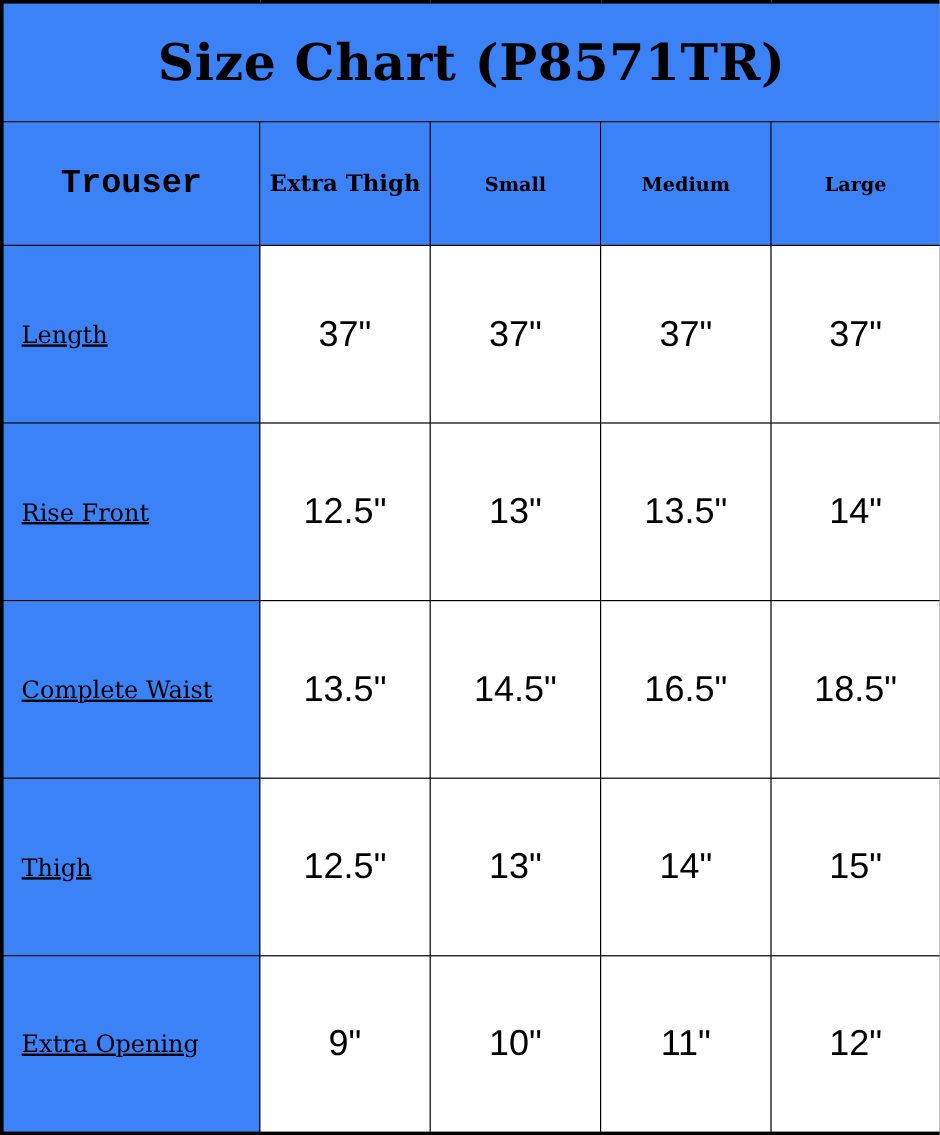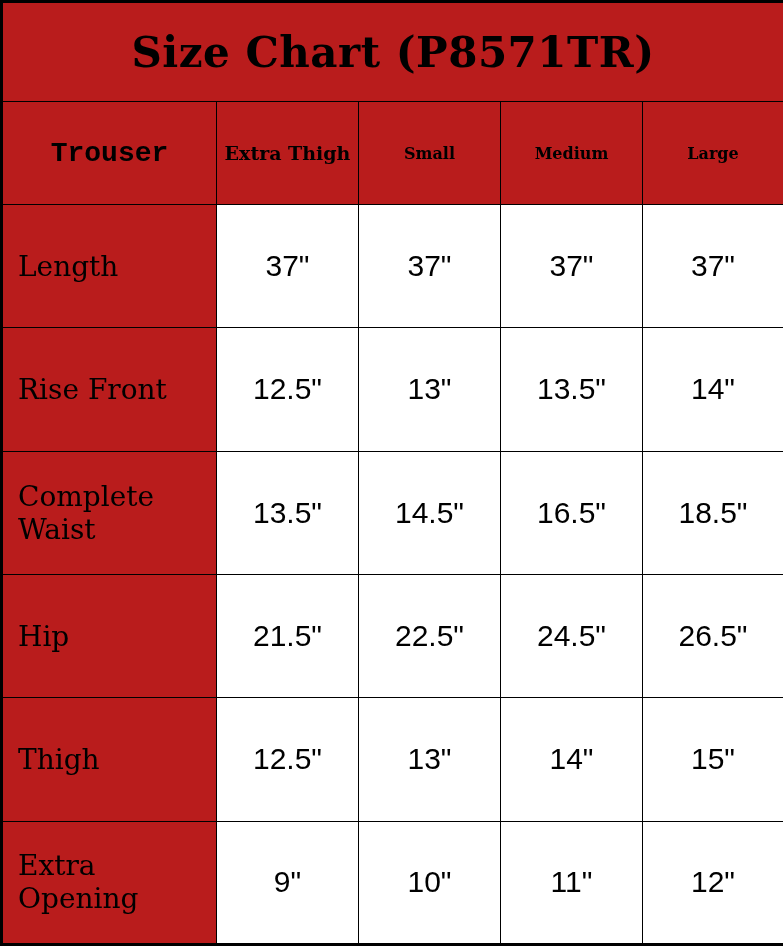--- a/index.html
+++ b/index.html
@@ -24,21 +24,21 @@
   col.label-col { width: 215px; }
   col.size-col  { width: 142px; }
 
   th, td {
     border: 1.5px solid #000000;
     box-sizing: border-box;
     padding: 0;
     color: #000000;
     vertical-align: middle;
   }
-  .gray { background: #b91c1c; }
+  .gray { background: #3b82f6; }
 
   tr.title-row { height: 100px; }
   .title-cell {
     text-align: center;
     font-family: "DejaVu Serif", serif;
     font-weight: bold;
     font-size: 42px;
     letter-spacing: 0.5px;
   }
 
@@ -56,21 +56,22 @@
     font-size: 16px;
   }
   .col-header.xs { font-size: 19px; }
 
   tr.data-row { height: 105px; }
   .row-label {
     text-align: left;
     padding-left: 15px;
     font-family: "DejaVu Serif", serif;
     font-weight: normal;
-    font-size: 28px;
+    font-size: 20px;
+    text-decoration: underline;
   }
   .val-cell {
     background: #ffffff;
     text-align: center;
     font-family: "Liberation Sans", sans-serif;
     font-weight: normal;
     font-size: 30px;
   }
 </style>
 </head>
@@ -113,27 +114,20 @@
           <td class="val-cell">14"</td>
         </tr>
         <tr class="data-row">
           <th class="row-label gray">Complete Waist</th>
           <td class="val-cell">13.5"</td>
           <td class="val-cell">14.5"</td>
           <td class="val-cell">16.5"</td>
           <td class="val-cell">18.5"</td>
         </tr>
         <tr class="data-row">
-          <th class="row-label gray">Hip</th>
-          <td class="val-cell">21.5"</td>
-          <td class="val-cell">22.5"</td>
-          <td class="val-cell">24.5"</td>
-          <td class="val-cell">26.5"</td>
-        </tr>
-        <tr class="data-row">
           <th class="row-label gray">Thigh</th>
           <td class="val-cell">12.5"</td>
           <td class="val-cell">13"</td>
           <td class="val-cell">14"</td>
           <td class="val-cell">15"</td>
         </tr>
         <tr class="data-row">
           <th class="row-label gray">Extra Opening</th>
           <td class="val-cell">9"</td>
           <td class="val-cell">10"</td>

